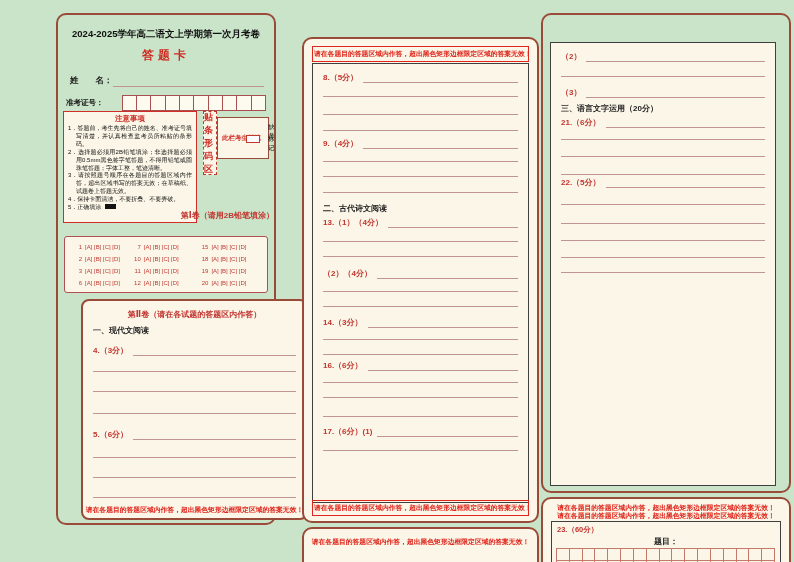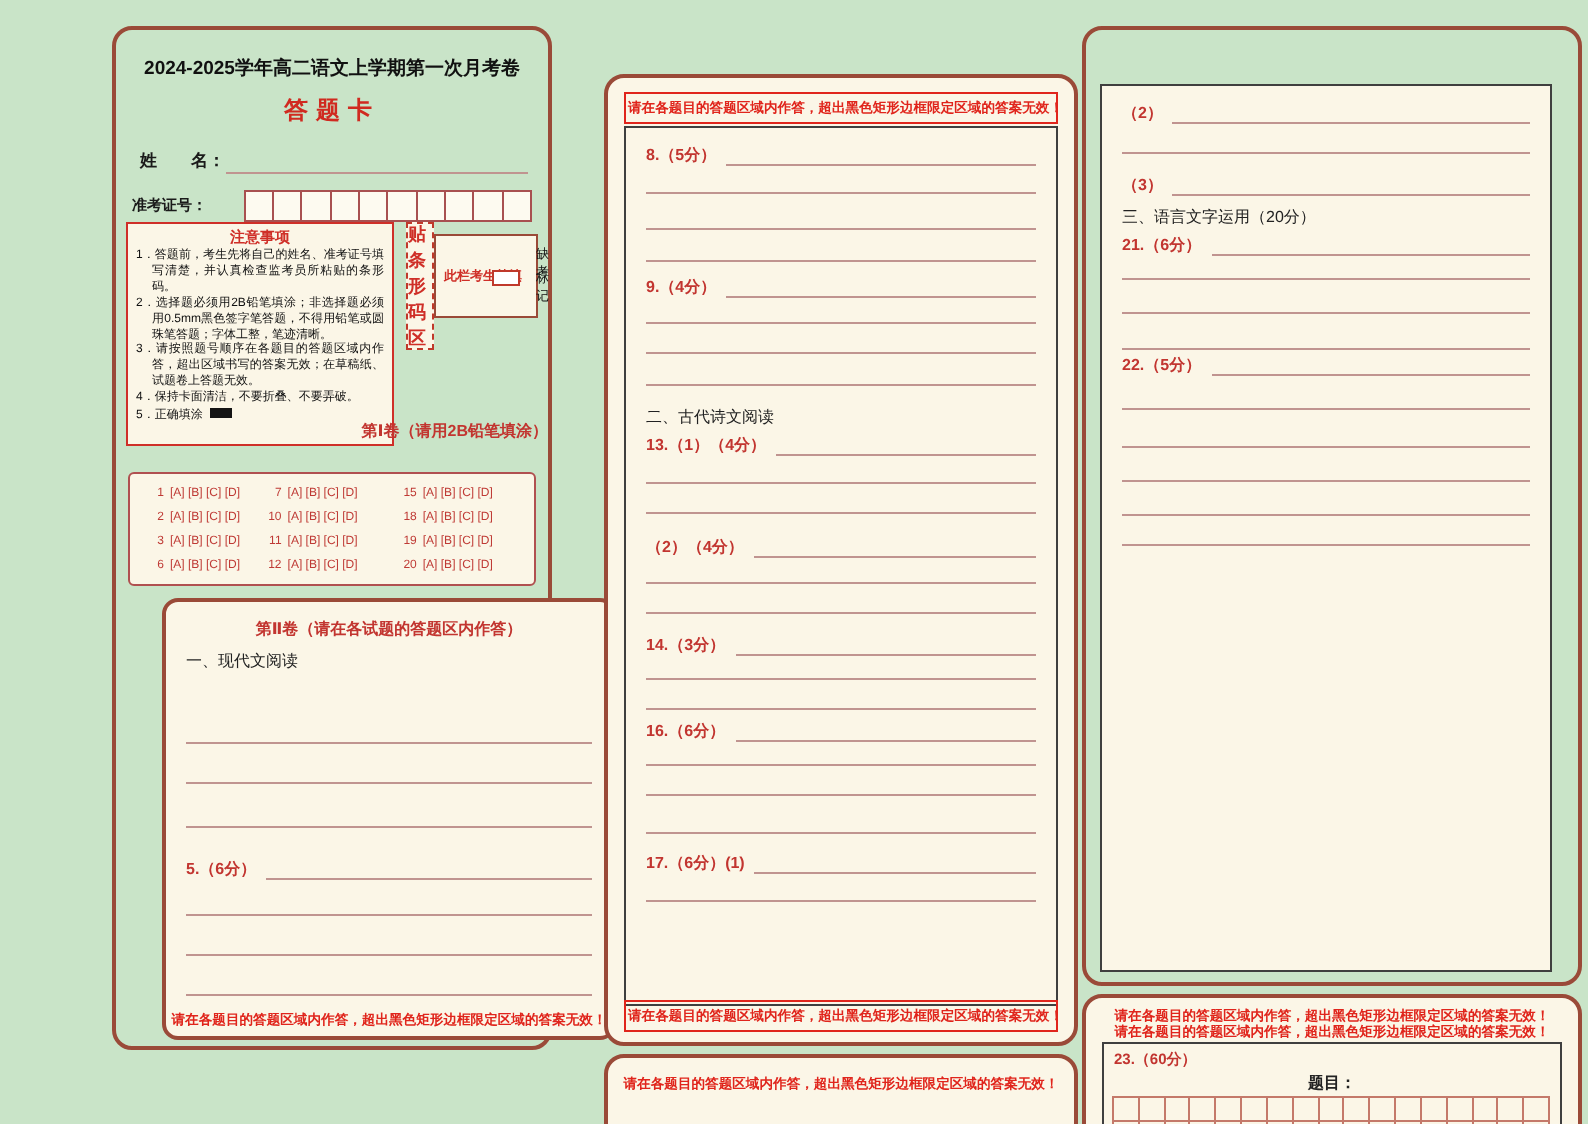--- a/index.html
+++ b/index.html
@@ -12,21 +12,21 @@
        font-family:"Liberation Sans","DejaVu Sans",sans-serif;color:#1a1a1a;}
   .box{position:absolute;border:2px solid var(--brown);border-radius:10px;}
   .creambg{background:var(--cream);}
   .blackbox{position:absolute;border:1.5px solid var(--dark);background:var(--cream);}
   .warn{color:var(--bright);font-weight:bold;font-size:6.8px;text-align:center;white-space:nowrap;}
   .warnstrip{border:1px solid var(--bright);padding:2px 1px;}
   .qrow{position:absolute;left:10px;right:10px;display:flex;align-items:flex-end;}
   .qlabel{color:var(--red);font-size:8px;white-space:nowrap;padding-right:5px;font-weight:bold;}
   .fill{flex:1;border-bottom:1px solid var(--line);height:9px;}
   .ln{position:absolute;left:10px;right:10px;border-bottom:1px solid var(--line);height:0;}
-  .sec{position:absolute;left:10px;font-size:8px;font-weight:normal;color:#222;white-space:nowrap;text-align:center;}
+  .sec{position:absolute;left:10px;font-size:8px;font-weight:bold;color:#222;white-space:nowrap;text-align:center;}
   
   .title{position:absolute;top:13px;left:0;right:0;text-align:center;font-size:9.5px;font-weight:bold;color:#111;}
   .card{position:absolute;top:32px;left:0;right:0;text-align:center;font-size:12px;font-weight:bold;color:#d02a20;letter-spacing:4px;}
   .namerow{position:absolute;top:60px;left:12px;right:10px;display:flex;align-items:flex-end;font-size:8.5px;font-weight:bold;}
   .examrow{position:absolute;top:80px;left:8px;right:8px;display:flex;align-items:center;font-size:7.5px;font-weight:bold;gap:17px;}
   .examcells{flex:1;display:flex;margin-left:2px;}
   .exam-cell{flex:1;height:16px;border:1px solid #a85050;background:#fdfaf0;margin-left:-1px;}
   .noticewrap{position:absolute;top:96px;left:5px;right:5px;display:flex;gap:6px;}
   .notice{width:136px;height:112px;border:1px solid var(--nred);background:var(--cream);padding:2px 4px 2px 4px;}
   .ntitle{text-align:center;color:var(--nred);font-weight:bold;font-size:7.5px;margin-bottom:1px;}
@@ -157,20 +157,24 @@
         <div class="brow">
           <span class="bnum">20</span>
           <span class="bopt">[A] [B] [C] [D]</span>
         </div>
       </div>
   </div>
 
   <div class="box creambg" style="left:6px;top:284px;width:227px;height:221px;border-radius:8px;margin-left:17px;">
     <div class="p2title">第Ⅱ卷（请在各试题的答题区内作答）</div>
     <div class="sec" style="top:24px;">一、现代文阅读</div>
+    <div class="qrow" style="top:44px;">
+      <span class="qlabel">4.（3分）</span>
+      <span class="fill"></span>
+    </div>
     <div class="ln" style="top:70px;"></div>
     <div class="ln" style="top:90px;"></div>
     <div class="ln" style="top:112px;"></div>
     <div class="qrow" style="top:128px;">
       <span class="qlabel">5.（6分）</span>
       <span class="fill"></span>
     </div>
     <div class="ln" style="top:156px;"></div>
     <div class="ln" style="top:176px;"></div>
     <div class="ln" style="top:196px;"></div>

